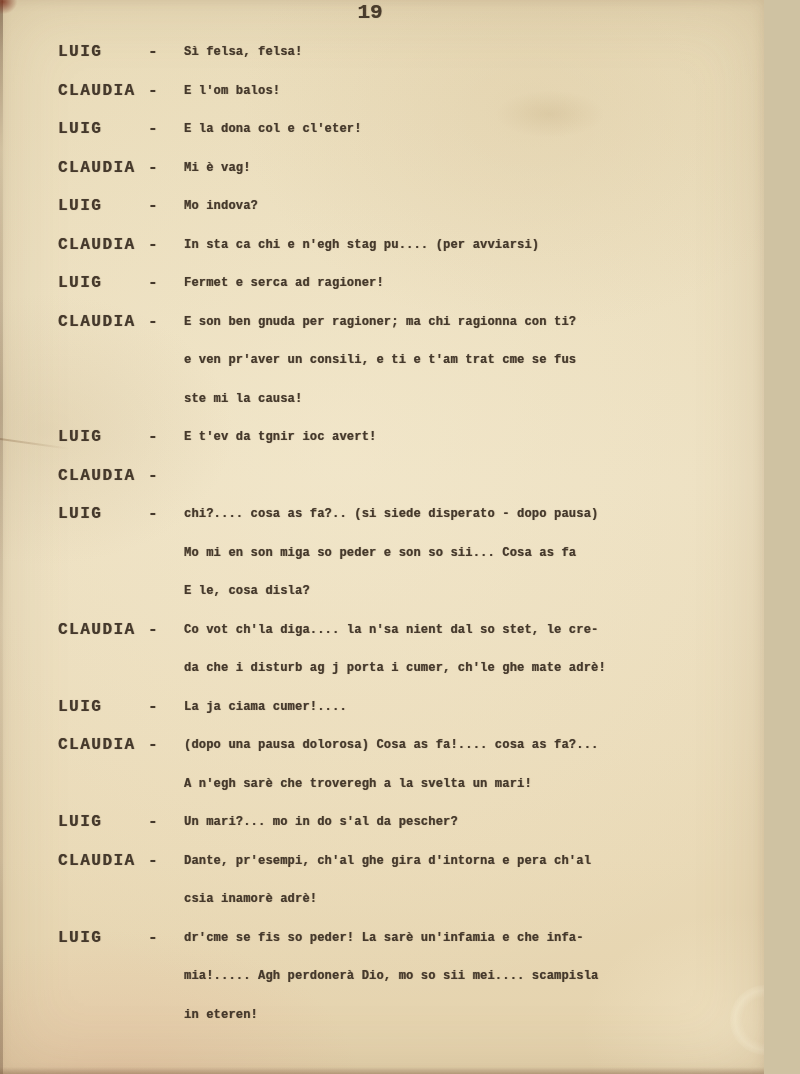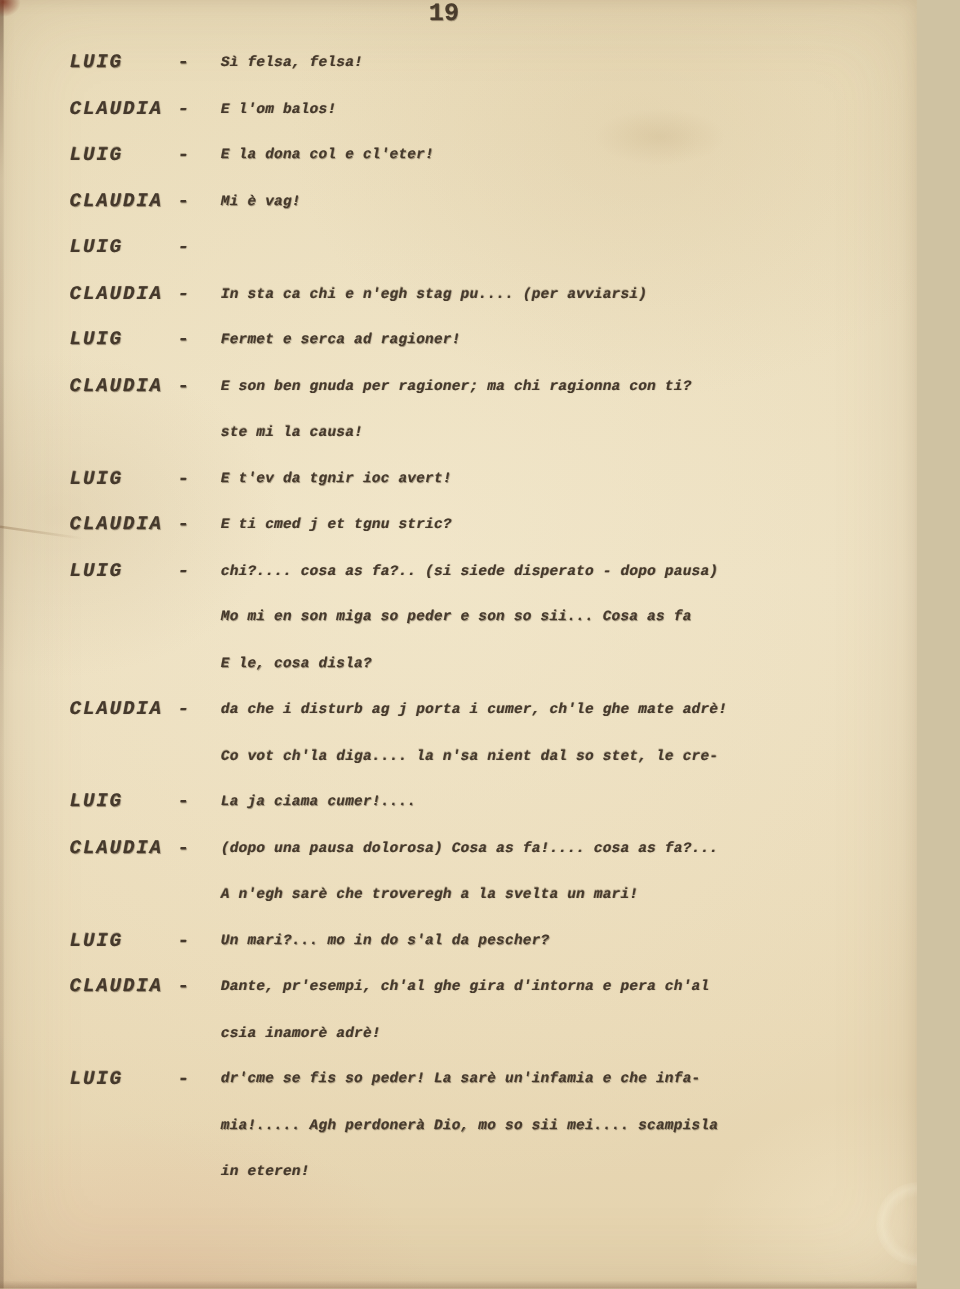--- a/index.html
+++ b/index.html
@@ -56,21 +56,20 @@
     background: radial-gradient(circle, rgba(246,236,208,0.0) 45%, rgba(246,236,208,0.6) 60%, rgba(246,236,208,0) 75%);
   }
   .page-number {
     position: absolute; top: 1px; left: 0; width: 100%;
     text-align: center; transform: translateX(-12px);
     font-size: 21px; font-weight: bold;
   }
   .dialogue {
     position: absolute; top: 33px; left: 58px; right: 48px;
     filter: blur(0.25px);
-    font-style: italic;
   }
   .row { display: grid; grid-template-columns: 90px 36px 1fr; }
   .speaker {
     font-size: 16px; font-weight: bold; letter-spacing: 1.5px;
     line-height: 38.5px; white-space: nowrap;
   }
   .dash { font-size: 16px; font-weight: bold; line-height: 38.5px; }
   .text { min-width: 0; }
   .text .line {
     font-size: 12px; font-weight: bold; letter-spacing: 0.2px;
@@ -115,20 +114,23 @@
     <div class="speaker">CLAUDIA</div>
     <div class="dash">-</div>
     <div class="text">
           <div class="line">Mi è vag!</div>
         </div>
   </div>
 
   <div class="row">
     <div class="speaker">LUIG</div>
     <div class="dash">-</div>
+    <div class="text">
+          <div class="line">Mo indova?</div>
+        </div>
   </div>
 
   <div class="row">
     <div class="speaker">CLAUDIA</div>
     <div class="dash">-</div>
     <div class="text">
           <div class="line">In sta ca chi e n'egh stag pu.... (per avviarsi)</div>
         </div>
   </div>
 
@@ -138,56 +140,54 @@
     <div class="text">
           <div class="line">Fermet e serca ad ragioner!</div>
         </div>
   </div>
 
   <div class="row">
     <div class="speaker">CLAUDIA</div>
     <div class="dash">-</div>
     <div class="text">
           <div class="line">E son ben gnuda per ragioner; ma chi ragionna con ti?</div>
+          <div class="line">e ven pr'aver un consili, e ti e t'am trat cme se fus</div>
           <div class="line">ste mi la causa!</div>
         </div>
   </div>
 
   <div class="row">
     <div class="speaker">LUIG</div>
     <div class="dash">-</div>
     <div class="text">
           <div class="line">E t'ev da tgnir ioc avert!</div>
         </div>
   </div>
 
   <div class="row">
     <div class="speaker">CLAUDIA</div>
     <div class="dash">-</div>
-    <div class="text">
-          <div class="line">E ti cmed j et tgnu stric?</div>
-        </div>
   </div>
 
   <div class="row">
     <div class="speaker">LUIG</div>
     <div class="dash">-</div>
     <div class="text">
           <div class="line">chi?.... cosa as fa?.. (si siede disperato - dopo pausa)</div>
           <div class="line">Mo mi en son miga so peder e son so sii... Cosa as fa</div>
           <div class="line">E le, cosa disla?</div>
         </div>
   </div>
 
   <div class="row">
     <div class="speaker">CLAUDIA</div>
     <div class="dash">-</div>
     <div class="text">
+          <div class="line">Co vot ch'la diga.... la n'sa nient dal so stet, le cre-</div>
           <div class="line">da che i disturb ag j porta i cumer, ch'le ghe mate adrè!</div>
-          <div class="line">Co vot ch'la diga.... la n'sa nient dal so stet, le cre-</div>
         </div>
   </div>
 
   <div class="row">
     <div class="speaker">LUIG</div>
     <div class="dash">-</div>
     <div class="text">
           <div class="line">La ja ciama cumer!....</div>
         </div>
   </div>

